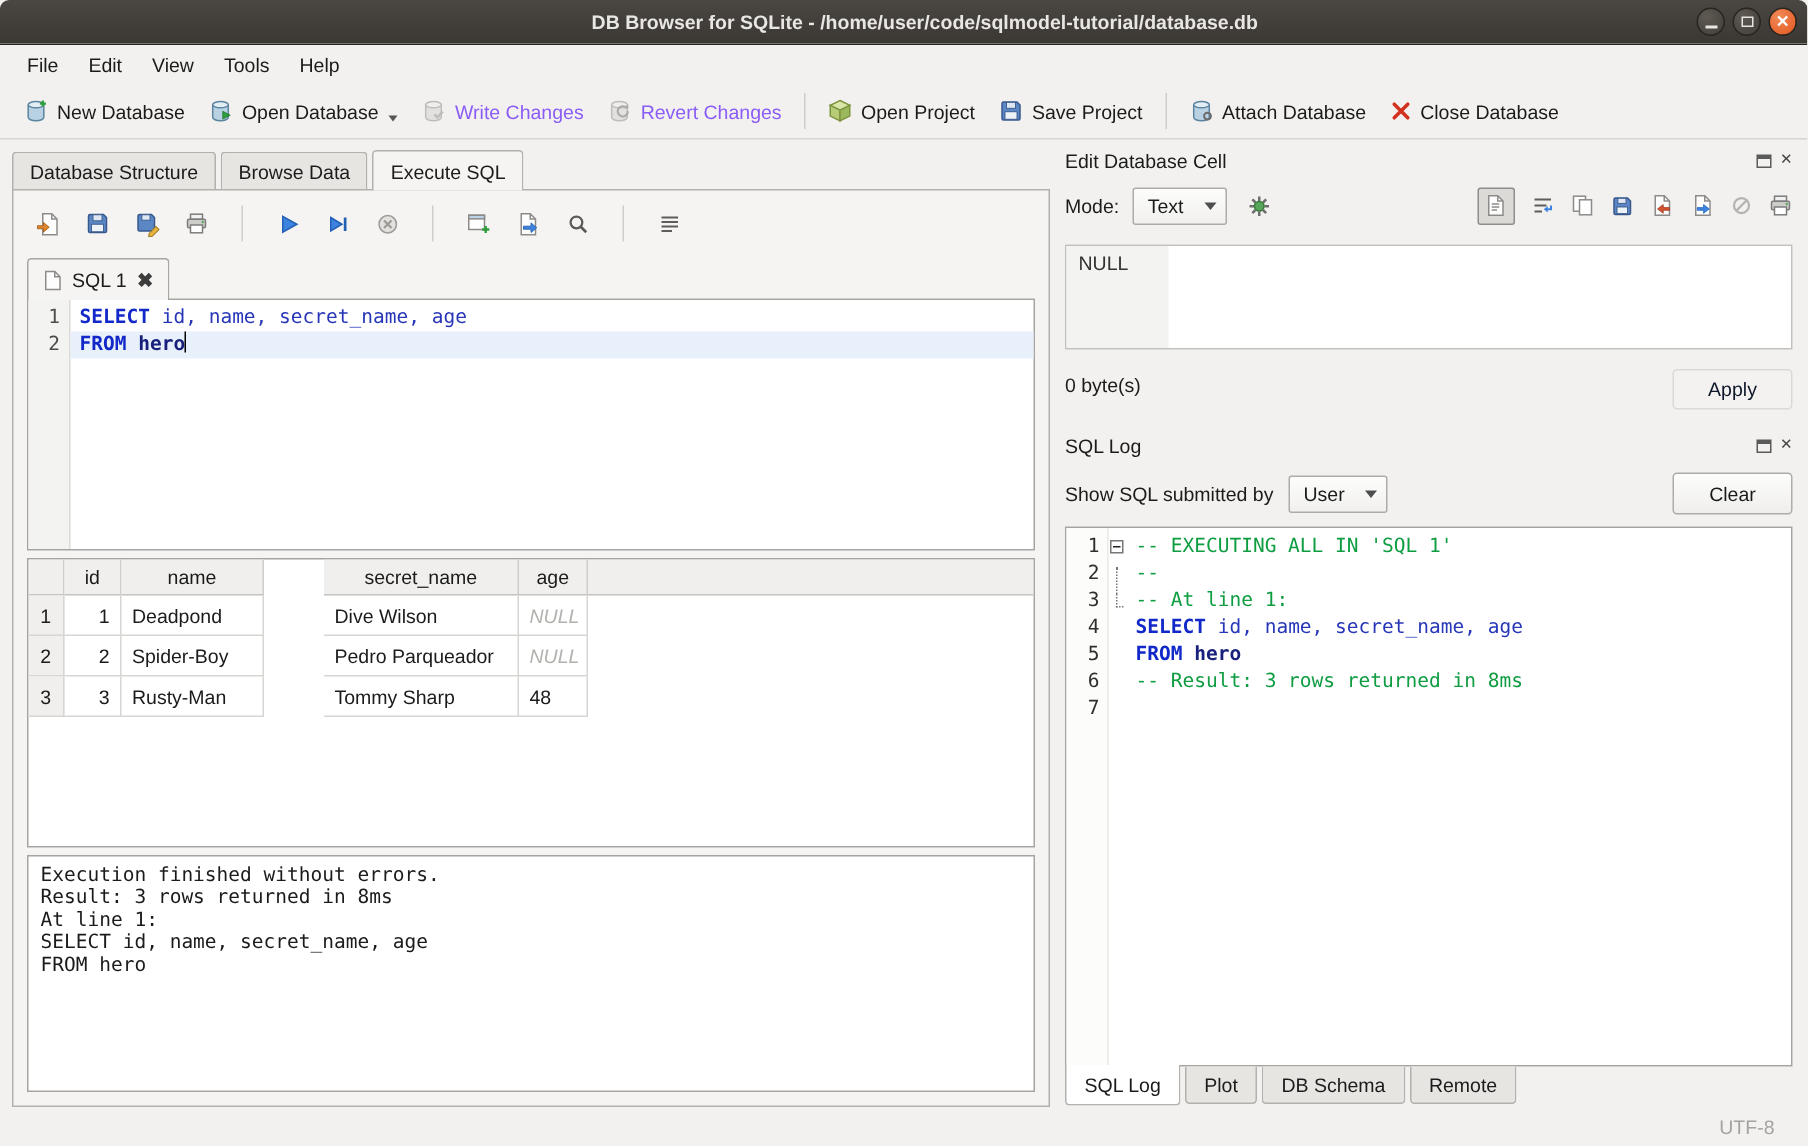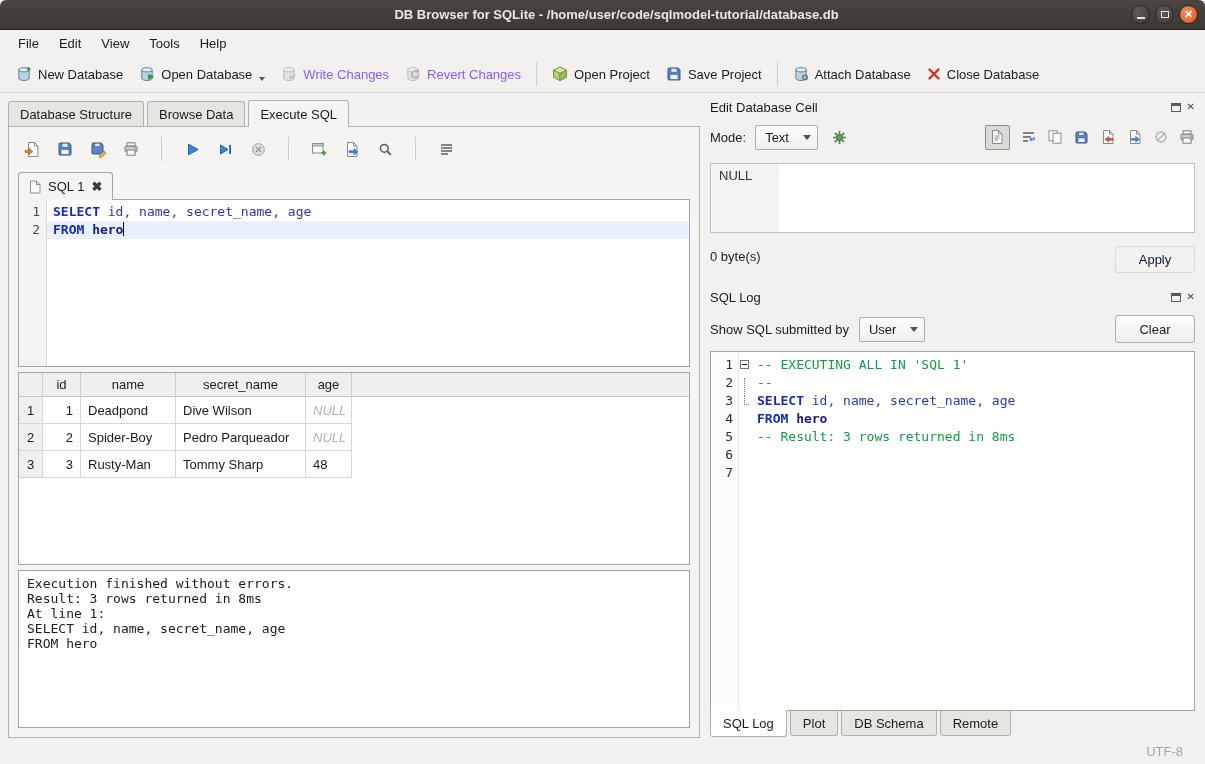--- a/index.html
+++ b/index.html
@@ -68,21 +68,21 @@
 
   
   .results { height:193px; border:1px solid #a6a4a1; background:#fff; margin-top:5px; overflow:hidden; }
   .rheader { display:flex; height:24px; }
   .hcell { background:#f0efed; border-right:1px solid #cfcdca; border-bottom:1px solid #c7c5c2;
            display:flex; align-items:center; justify-content:center; }
   .hcell.filler { flex:1; border-right:none; }
   .rrow { display:flex; height:27px; }
   .rcell { border-right:1px solid #d8d6d3; border-bottom:1px solid #d8d6d3; display:flex; align-items:center; padding:0 7px; }
   .rcell.rownum { background:#f0efed; justify-content:center; padding:0; }
-  .c0 { width:24px; } .c1 { width:38px; } .c2 { width:95px; } .c3 { width:130px; } .c4 { width:46px; }
+  .c0 { width:24px; } .c1 { width:38px; } .c2 { width:95px; } .c3 { width:130px;margin-left:40px; } .c4 { width:46px; }
   .rcell.c1 { justify-content:flex-end; }
   .rcell.null { color:#b3b1ae; font-style:italic; }
 
   
   .message { flex:1; border:1px solid #a6a4a1; background:#fff; margin-top:5px; padding:5px 8px;
              font-family:"DejaVu Sans Mono",monospace; font-size:13px; line-height:15px; white-space:pre-wrap; min-height:0; }
 
   
   .dock-header { height:20px; display:flex; align-items:center; margin-bottom:6px; }
   .dock-title { flex:1; }
@@ -531,20 +531,21 @@
               <div class="fcorner"></div>
             </div>
           <div class="fcell"></div>
             <div class="fcell"></div>
             <div class="fcell"></div>
             <div class="fcell"></div>
         </div>
         <div class="log-code">
           <div class="lline comment">-- EXECUTING ALL IN 'SQL 1'</div>
           <div class="lline comment">--</div>
+          <div class="lline comment">-- At line 1:</div>
           <div class="lline"><span class="kw">SELECT</span><span class="idt"> id, name, secret_name, age</span></div>
           <div class="lline"><span class="kw">FROM</span><span class="tbl"> hero</span></div>
           <div class="lline comment">-- Result: 3 rows returned in 8ms</div>
           <div class="lline"></div>
         </div>
       </div>
 
       <div class="bottom-tabs">
         <div class="btab active">SQL Log</div>
         <div class="btab">Plot</div>

